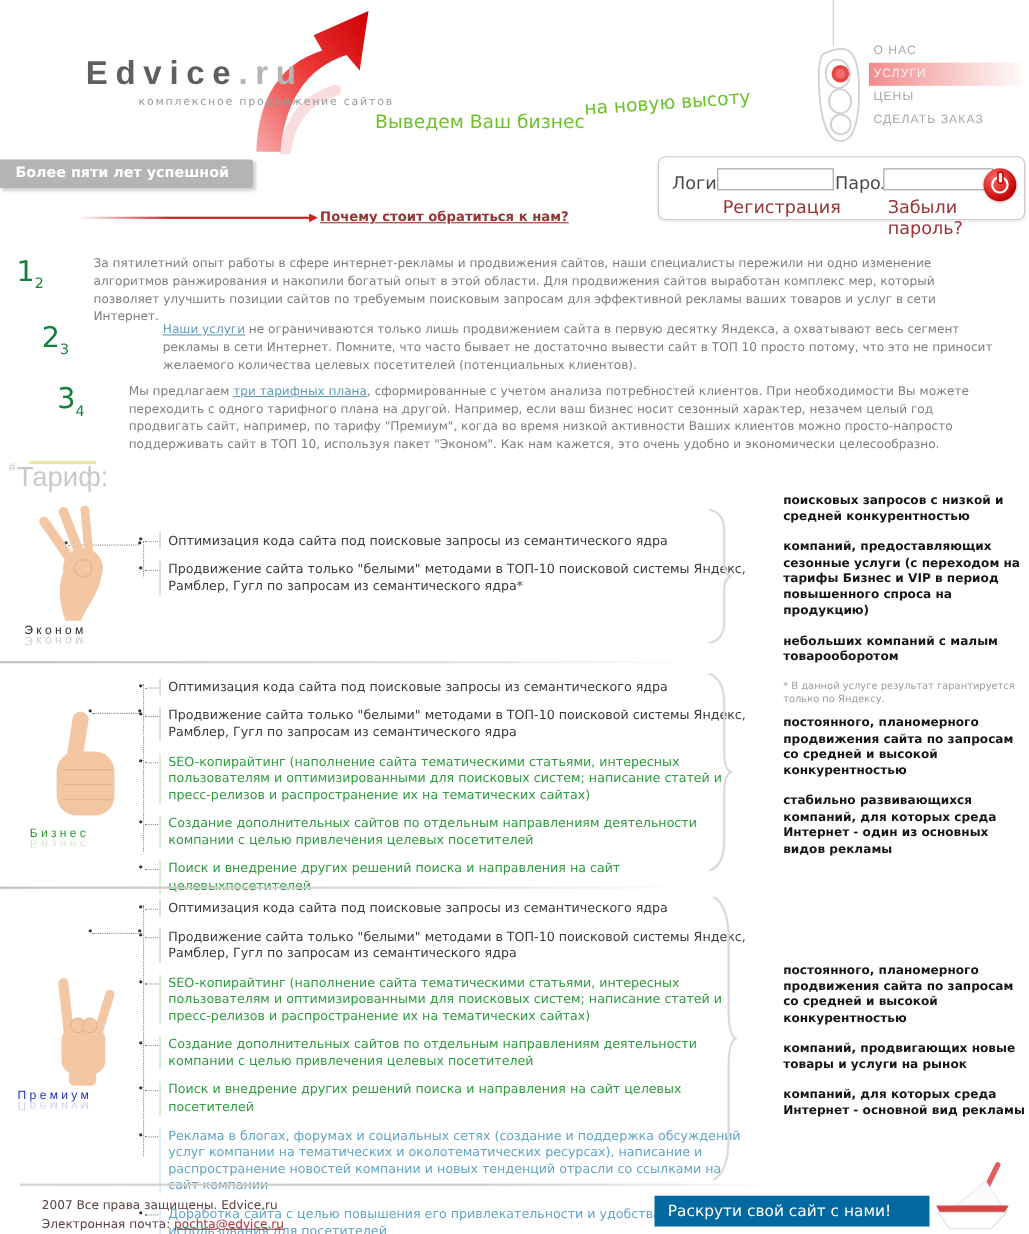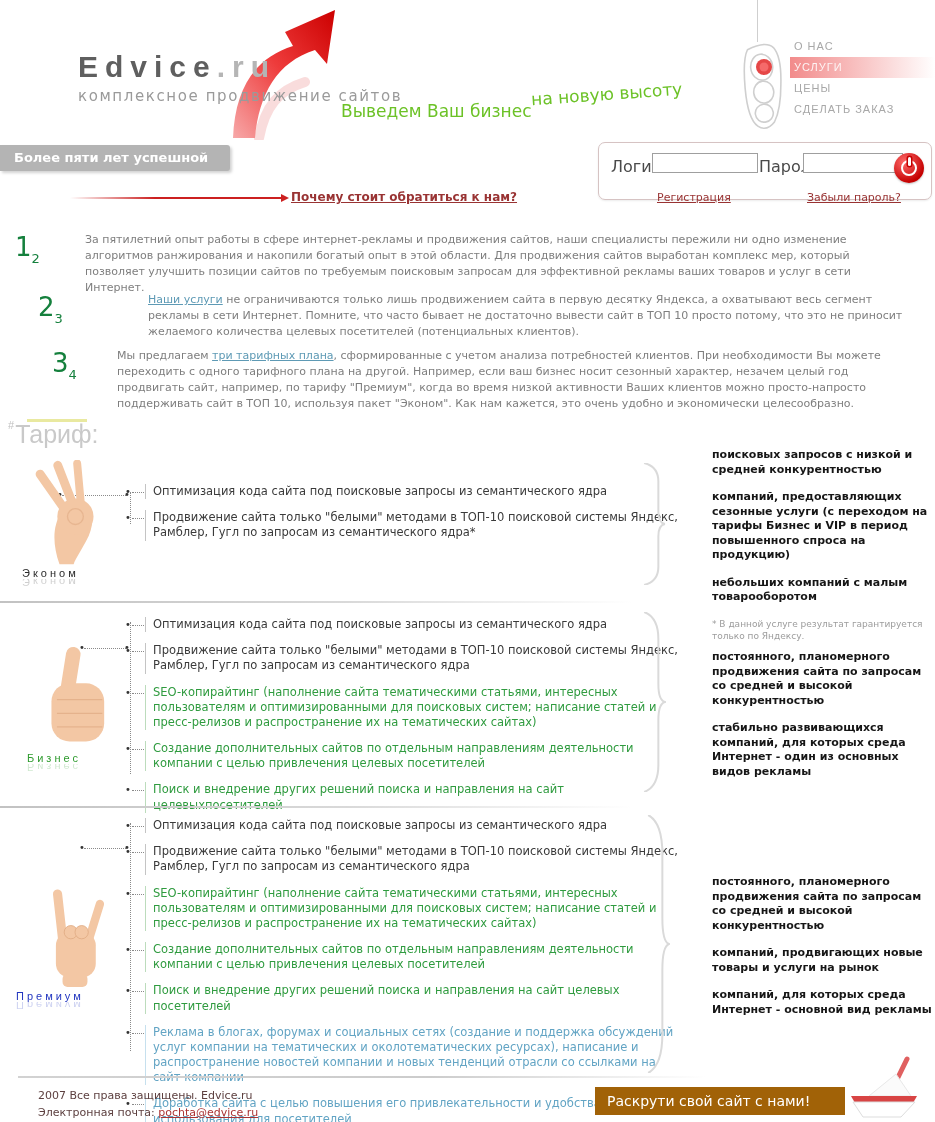--- a/index.html
+++ b/index.html
@@ -6,21 +6,21 @@
   .page{position:relative;width:935px;height:1122px;background:#fff;overflow:hidden;
         font-family:"DejaVu Sans",sans-serif;color:#7e7e7e;}
   .abs{position:absolute;}
 
   
   .logo-arrow{left:215px;top:0;width:150px;height:140px;z-index:0;}
   .logo-text{left:78px;top:50px;z-index:1;}
   .logo-name{font-family:"Liberation Sans",sans-serif;font-size:30px;font-weight:bold;
              letter-spacing:7px;color:#5f5f5f;}
   .logo-name .ru{color:#b5b5b5;}
-  .logo-tagline{font-size:15px;color:#9a9a9a;letter-spacing:1.6px;margin-top:3px;}
+  .logo-tagline{font-size:10px;color:#9a9a9a;letter-spacing:1.6px;margin-top:3px;margin-left:48px;}
   .slogan1{left:341px;top:101px;font-size:17px;color:#6cc227;}
   .slogan2{left:531px;top:84px;font-size:17px;color:#6cc227;transform:rotate(-4deg);}
   .topline{left:757px;top:0;height:42px;border-left:1px solid #cfcfcf;}
   .traffic{left:733px;top:40px;width:62px;height:92px;}
   .nav{left:790px;top:36px;width:145px;list-style:none;margin:0;padding:0;}
   .nav li{font-size:11px;letter-spacing:1px;color:#a8a8a8;height:21px;line-height:21px;
           padding-left:4px;cursor:pointer;font-family:"Liberation Sans",sans-serif;}
   .nav li.active{background:linear-gradient(to right,#f28b8b,rgba(250,170,170,0));color:#fdf4f4;}
 
   
@@ -29,22 +29,22 @@
           border-radius:0 3px 3px 0;box-shadow:2px 2px 3px rgba(0,0,0,.18);}
   .loginbox{left:598px;top:142px;width:332px;height:56px;border:1px solid #d6c3c3;
             border-radius:7px;box-shadow:0 1px 2px rgba(0,0,0,.08);}
   .loginbox .lbl{position:absolute;font-size:16px;color:#4a4a4a;top:14px;}
   .lbl-login{left:12px;}
   .lbl-pass{left:160px;}
   .loginbox input{position:absolute;top:10px;height:18px;border:1px solid #9f9f9f;
                   font-size:11px;padding:0 3px;}
   .in-login{left:53px;width:98px;}
   .in-pass{left:204px;width:92px;}
-  .loginbox .minilink{position:absolute;top:48px;font-size:11px;color:#993333;
-                      text-decoration:underline;cursor:pointer;}
+  .loginbox .minilink{position:absolute;top:36px;font-size:16px;color:#993333;
+                      cursor:pointer;}
   .lk-reg{left:58px;}
   .lk-forgot{left:208px;}
   .pwr{position:absolute;right:7px;top:10px;width:30px;height:30px;border-radius:50%;
        background:radial-gradient(circle at 35% 30%,#ff6b6b,#c40000 72%);
        box-shadow:0 1px 2px rgba(0,0,0,.25);cursor:pointer;}
   .pwr::before{content:"";position:absolute;left:7px;top:7px;width:16px;height:16px;
        border:2.5px solid #fff;border-radius:50%;box-sizing:border-box;}
   .pwr::after{content:"";position:absolute;left:50%;top:4px;width:3px;height:9px;
        margin-left:-1.5px;background:#fff;border-radius:2px;
        box-shadow:0 0 0 1.5px #c40000;}
@@ -124,21 +124,21 @@
 
   .sep{height:2px;background:linear-gradient(to right,#c2c2c2,#d9d9d9 55%,rgba(255,255,255,0));}
   .sep1{left:0;top:601px;width:632px;}
   .sep2{left:0;top:806px;width:632px;}
 
   
   .fsep{left:18px;top:1076px;width:688px;height:2px;
         background:linear-gradient(to right,#d2d2d2,#cccccc 60%,rgba(255,255,255,0));}
   .copy{left:38px;top:1088px;font-size:11px;color:#5d4040;line-height:1.5;}
   .copy a{color:#aa3333;text-decoration:underline;cursor:pointer;text-align:right;}
-  .cta{left:595px;top:1087px;width:238px;height:28px;background:#a16207;color:#fff;
+  .cta{left:595px;top:1087px;width:238px;height:28px;background:#0369a1;color:#fff;
        font-size:14px;line-height:28px;padding-left:12px;cursor:pointer;}
   .boat{left:843px;top:1056px;width:92px;height:64px;}
 </style>
 </head>
 <body>
 
 <div class="page">
 
   <svg class="abs logo-arrow" viewBox="0 0 150 140">
     <defs>

